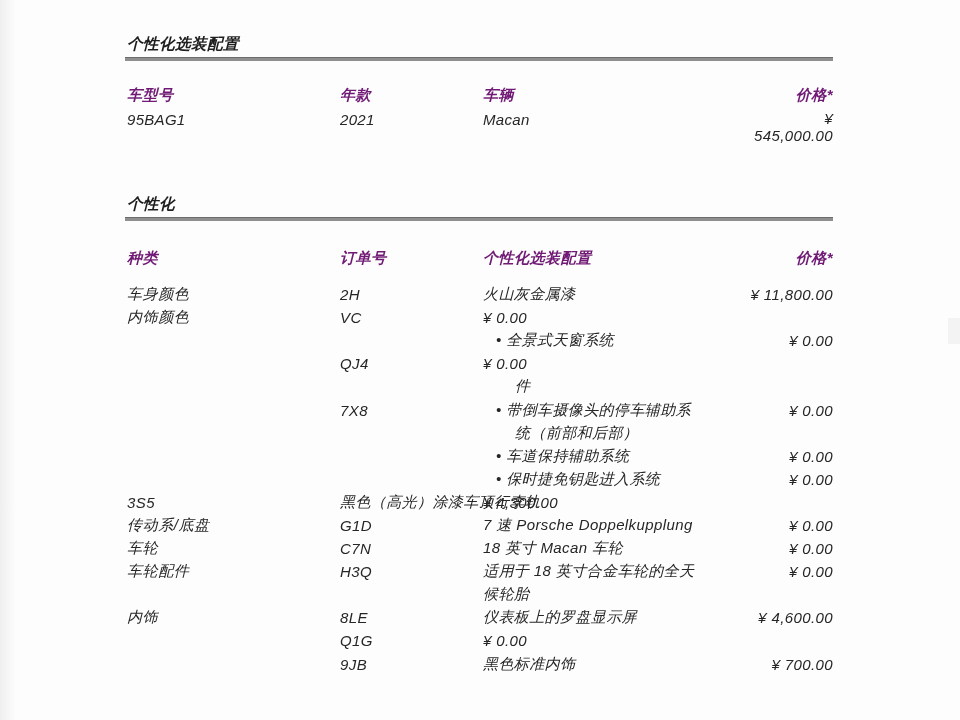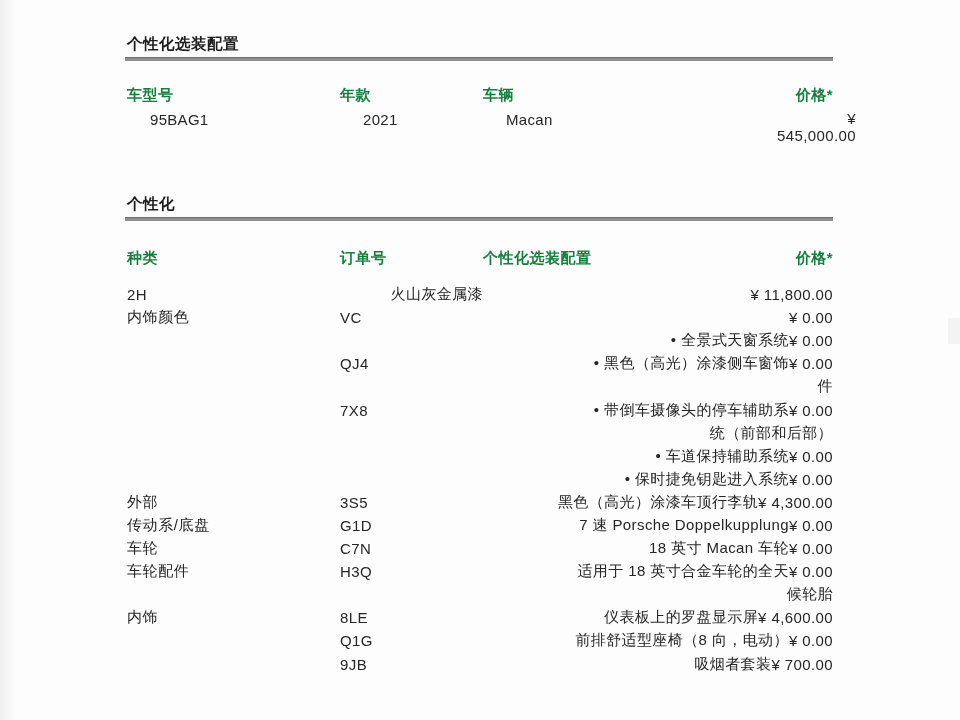--- a/index.html
+++ b/index.html
@@ -3,21 +3,21 @@
 <meta charset="utf-8">
 <style>
   html,body{margin:0;padding:0;}
   body{
     width:960px;height:720px;overflow:hidden;
     background:#ffffff;
     font-family:"Liberation Sans","DejaVu Sans",sans-serif;
   }
   .page{
     position:relative;width:960px;height:720px;
-    background:#fdfdfd;color:#262626;
+    background:#fdfdfd;color:#262626;font-style:italic;
   }
   
   .edge-shade{
     position:absolute;left:0;top:0;width:16px;height:720px;
     background:linear-gradient(to right,#efefef,rgba(255,255,255,0));
   }
   .right-smudge{
     position:absolute;right:0;top:318px;width:12px;height:26px;
     background:#f3f3f3;
   }
@@ -29,39 +29,39 @@
   }
   .rule{
     position:absolute;left:125px;width:708px;height:4px;
     background:#8f8f8f;border-top:1px solid #6c6c6c;box-sizing:border-box;
   }
   
   .grid{
     display:grid;grid-template-columns:213px 143px 1fr auto;
     position:absolute;left:127px;width:706px;
   }
-  .hrow{font-weight:700;font-size:15px;letter-spacing:0.5px;height:20px;align-items:center;color:#15803d;}
+  .hrow{font-weight:700;font-size:15px;letter-spacing:0.5px;height:20px;align-items:center;color:#701a75;}
   .hrow>div{white-space:nowrap;}
   .hrow .c4{text-align:right;}
   
-  .vrow{top:111px;font-size:15px;align-items:start;margin-left:23px;}
+  .vrow{top:111px;font-size:15px;align-items:start;}
   .vrow .cell{line-height:17px;white-space:nowrap;letter-spacing:0.3px;}
   .vprice{text-align:right;line-height:16.5px;white-space:nowrap;letter-spacing:0.4px;}
   
   .lines{position:absolute;left:127px;top:283px;width:706px;}
   .ln{
     display:grid;grid-template-columns:213px 143px 1fr auto;
     height:23.1px;align-items:center;font-size:15px;
   }
   .ln .c1{white-space:nowrap;letter-spacing:0.6px;}
   .ln .c2{white-space:nowrap;letter-spacing:0.4px;}
-  .ln .c3{white-space:nowrap;letter-spacing:0.4px;text-align:right;}
+  .ln .c3{white-space:nowrap;letter-spacing:0.4px;}
   .ln .c3.b{padding-left:13px;}
   .ln .c3.c{padding-left:32px;}
-  .ln .c4{text-align:right;white-space:nowrap;letter-spacing:0.4px;}
+  .ln .c4{white-space:nowrap;letter-spacing:0.4px;}
 </style>
 </head>
 <body>
 
 <div class="page">
   <div class="edge-shade"></div>
   <div class="right-smudge"></div>
 
   <div class="sec-title" style="top:35px">个性化选装配置</div>
   <div class="rule" style="top:57px"></div>
@@ -88,39 +88,39 @@
 
   <div class="grid hrow" style="top:248px">
     <div class="c1">种类</div>
     <div class="c2">订单号</div>
     <div class="c3">个性化选装配置</div>
     <div class="c4">价格*</div>
   </div>
 
   <div class="lines">
     <div class="ln">
+      <div class="c1">车身颜色</div>
       <div class="c2">2H</div>
       <div class="c3">火山灰金属漆</div>
       <div class="c4">¥ 11,800.00</div>
     </div>
     <div class="ln">
       <div class="c1">内饰颜色</div>
       <div class="c2">VC</div>
       <div class="c4">¥ 0.00</div>
     </div>
     <div class="ln">
       <div class="c1"></div>
       <div class="c2"></div>
       <div class="c3 b">• 全景式天窗系统</div>
       <div class="c4">¥ 0.00</div>
     </div>
     <div class="ln">
       <div class="c1"></div>
       <div class="c2">QJ4</div>
-      <div class="c3 b">• 黑色（高光）涂漆侧车窗饰</div>
       <div class="c4">¥ 0.00</div>
     </div>
     <div class="ln">
       <div class="c1"></div>
       <div class="c2"></div>
       <div class="c3 c">件</div>
       <div class="c4"></div>
     </div>
     <div class="ln">
       <div class="c1"></div>
@@ -140,21 +140,20 @@
       <div class="c3 b">• 车道保持辅助系统</div>
       <div class="c4">¥ 0.00</div>
     </div>
     <div class="ln">
       <div class="c1"></div>
       <div class="c2"></div>
       <div class="c3 b">• 保时捷免钥匙进入系统</div>
       <div class="c4">¥ 0.00</div>
     </div>
     <div class="ln">
-      <div class="c1">外部</div>
       <div class="c2">3S5</div>
       <div class="c3">黑色（高光）涂漆车顶行李轨</div>
       <div class="c4">¥ 4,300.00</div>
     </div>
     <div class="ln">
       <div class="c1">传动系/底盘</div>
       <div class="c2">G1D</div>
       <div class="c3">7 速 Porsche Doppelkupplung</div>
       <div class="c4">¥ 0.00</div>
     </div>
@@ -178,23 +177,22 @@
     </div>
     <div class="ln">
       <div class="c1">内饰</div>
       <div class="c2">8LE</div>
       <div class="c3">仪表板上的罗盘显示屏</div>
       <div class="c4">¥ 4,600.00</div>
     </div>
     <div class="ln">
       <div class="c1"></div>
       <div class="c2">Q1G</div>
-      <div class="c3">前排舒适型座椅（8 向，电动）</div>
       <div class="c4">¥ 0.00</div>
     </div>
     <div class="ln">
       <div class="c1"></div>
       <div class="c2">9JB</div>
-      <div class="c3">吸烟者套装</div>
+      <div class="c3">黑色标准内饰</div>
       <div class="c4">¥ 700.00</div>
     </div>
   </div>
 </div>
 
 </body></html>

